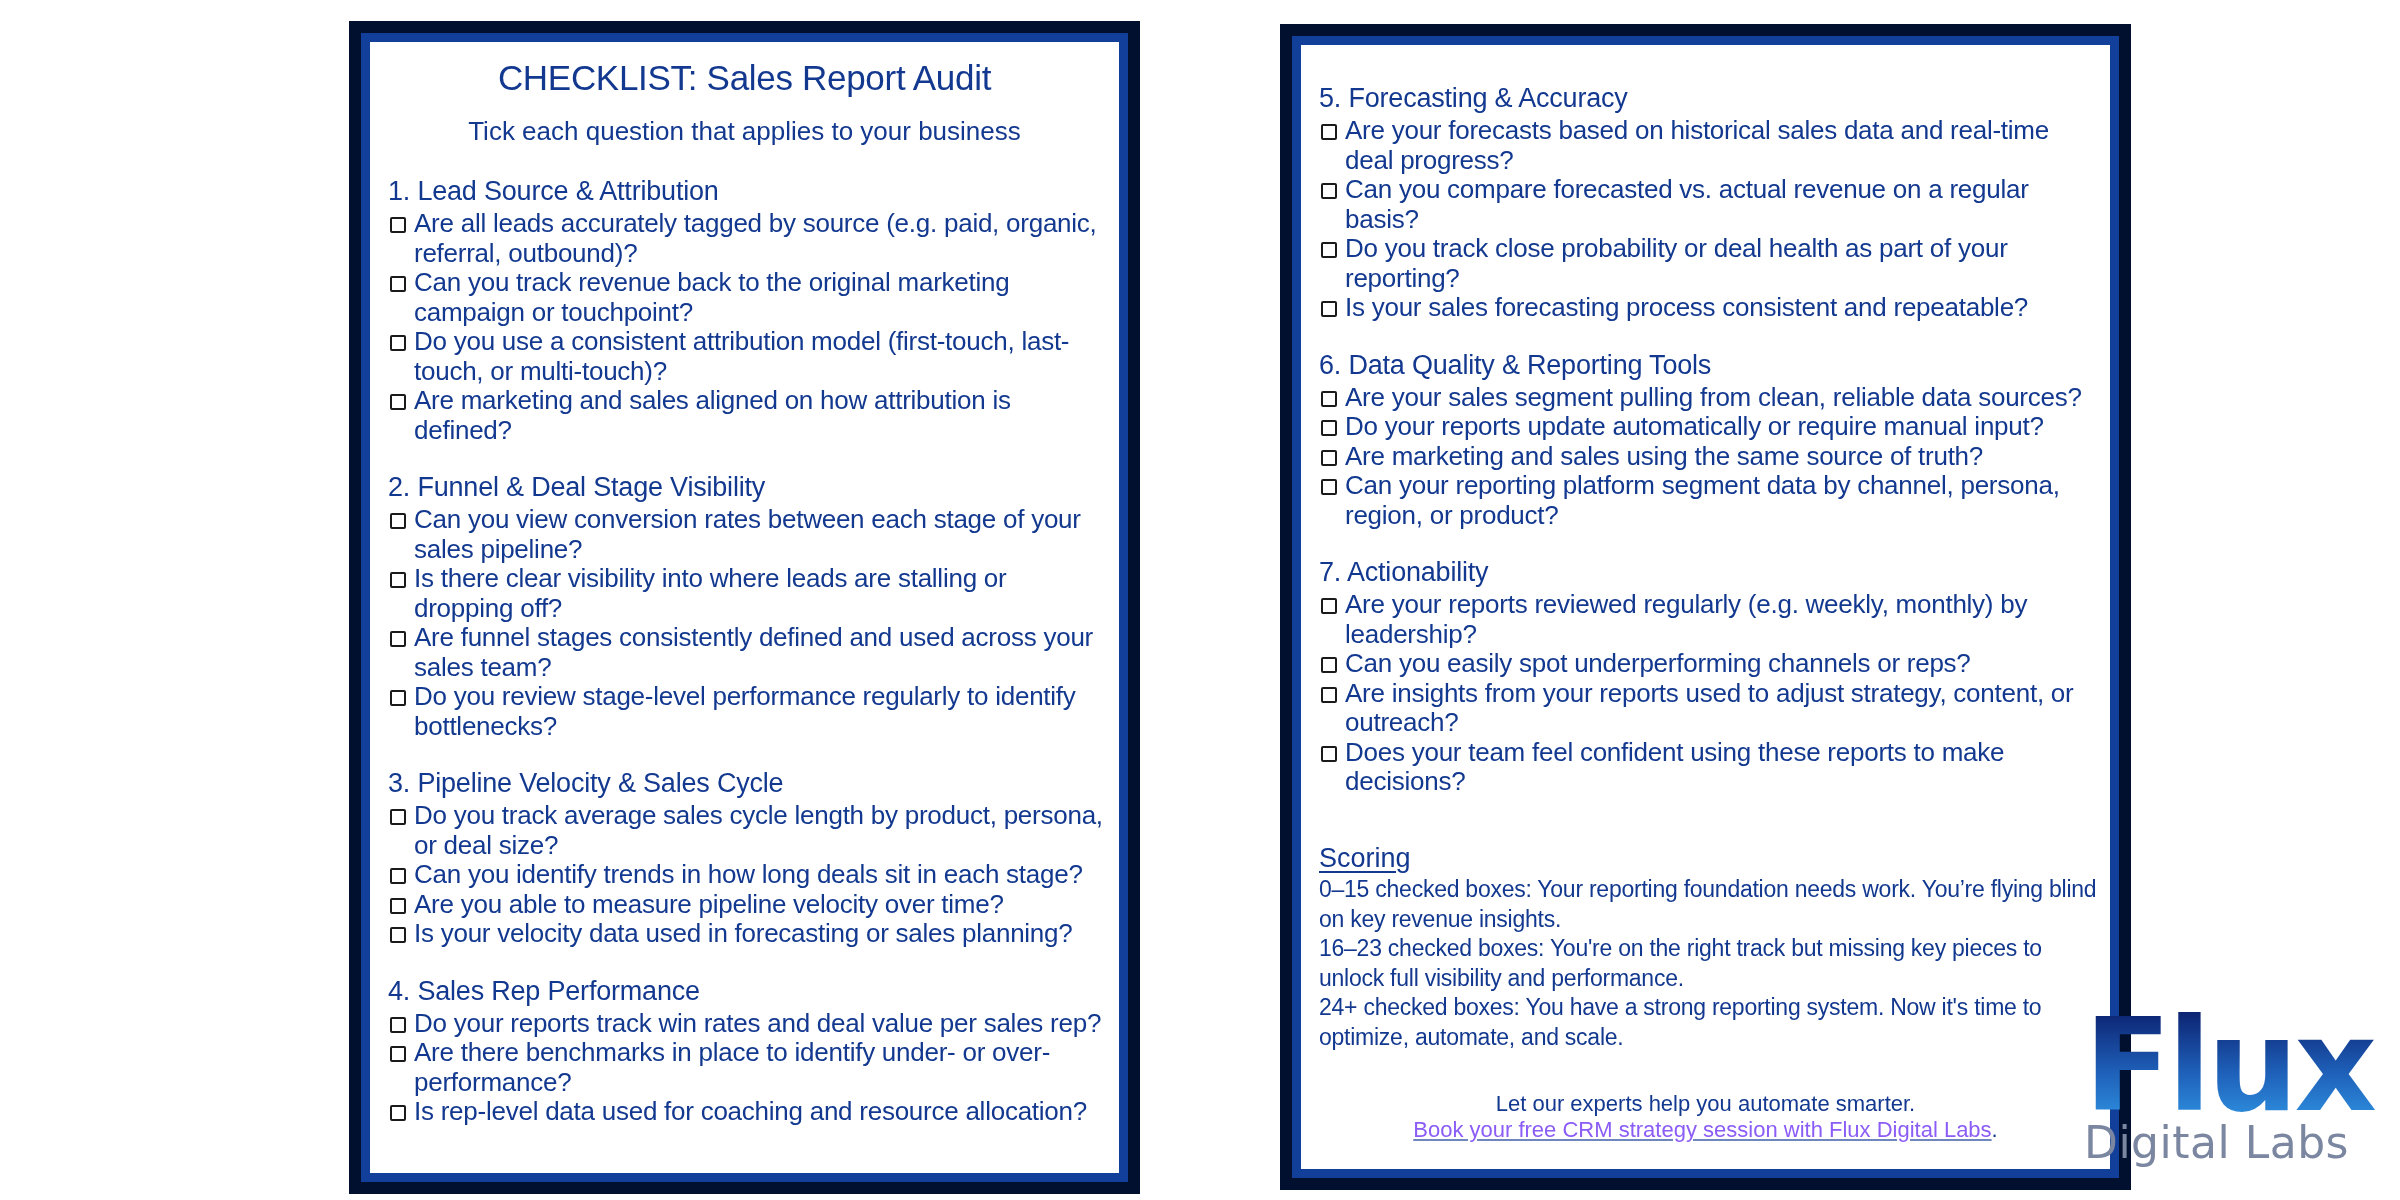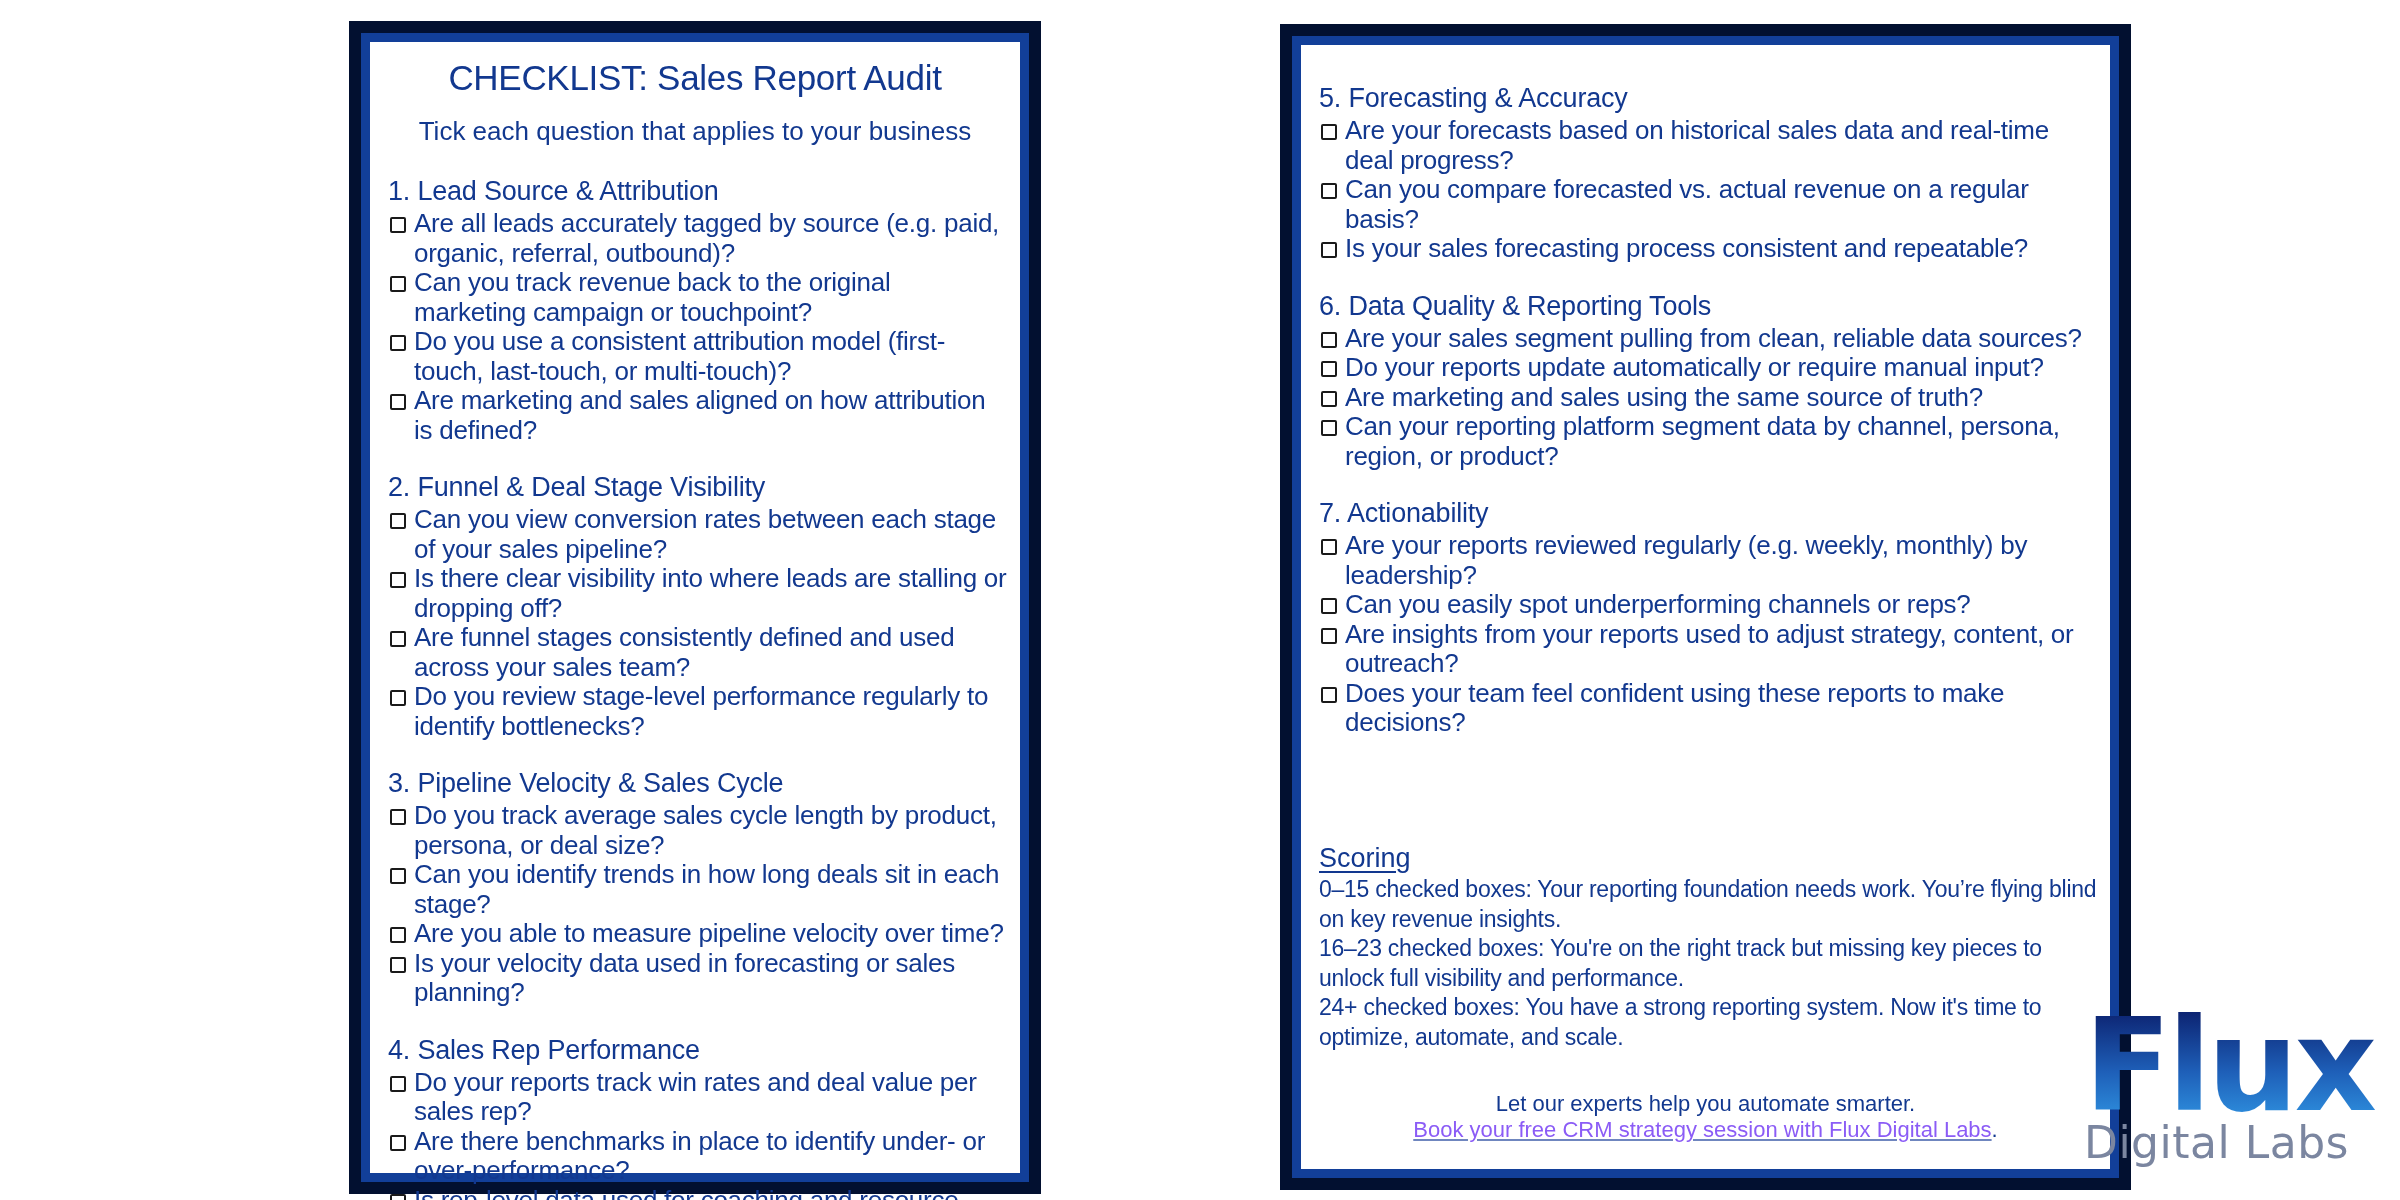--- a/index.html
+++ b/index.html
@@ -1,21 +1,21 @@
 <!DOCTYPE html>
 <html><head>
 <meta charset="utf-8">
 <style>
   html, body { margin:0; padding:0; background:#ffffff; }
   body { width:2400px; height:1200px; position:relative; overflow:hidden;
          font-family:"Liberation Sans", sans-serif; color:#12388f; }
   .panel { position:absolute; box-sizing:border-box; background:#021030; padding:12px; }
   .panel-inner { width:100%; height:100%; box-sizing:border-box; background:#123f99; padding:9px; }
   .panel-page { width:100%; height:100%; box-sizing:border-box; background:#ffffff; position:relative; }
-  #left-panel { left:349px; top:21px; width:692px; height:1173px; }
+  #left-panel { left:349px; top:21px; width:791px; height:1173px; }
   #right-panel { left:1280px; top:24px; width:851px; height:1166px; }
   .title { text-align:center; font-size:35px; color:#12388f; position:absolute; left:0; right:0; top:16px; letter-spacing:-0.3px; }
   .subtitle { text-align:center; font-size:26px; position:absolute; left:0; right:0; top:74px; }
   .content { position:absolute; left:18px; right:12px; }
   .section { margin-bottom:25px; }
   .section-heading { font-size:27px; line-height:34px; margin:0 0 1px 0; letter-spacing:-0.2px; }
   .item { display:flex; align-items:flex-start; font-size:26px; line-height:29.5px; letter-spacing:-0.25px; }
   .checkbox { flex:0 0 auto; width:12px; height:12px; border:2px solid #1a1a1a; border-radius:2px;
               margin:8px 8px 0 2px; background:#fff; box-sizing:content-box; cursor:pointer; }
   .item-text { flex:1 1 auto; }
@@ -124,20 +124,24 @@
             <div class="item">
               <span class="checkbox"></span>
               <span class="item-text">Are your forecasts based on historical sales data and real-time deal progress?</span>
             </div>
             <div class="item">
               <span class="checkbox"></span>
               <span class="item-text">Can you compare forecasted vs. actual revenue on a regular basis?</span>
             </div>
             <div class="item">
               <span class="checkbox"></span>
+              <span class="item-text">Do you track close probability or deal health as part of your reporting?</span>
+            </div>
+            <div class="item">
+              <span class="checkbox"></span>
               <span class="item-text">Is your sales forecasting process consistent and repeatable?</span>
             </div>
           </div>
           <div class="section">
             <div class="section-heading">6. Data Quality &amp; Reporting Tools</div>
             <div class="item">
               <span class="checkbox"></span>
               <span class="item-text">Are your sales segment pulling from clean, reliable data sources?</span>
             </div>
             <div class="item">

